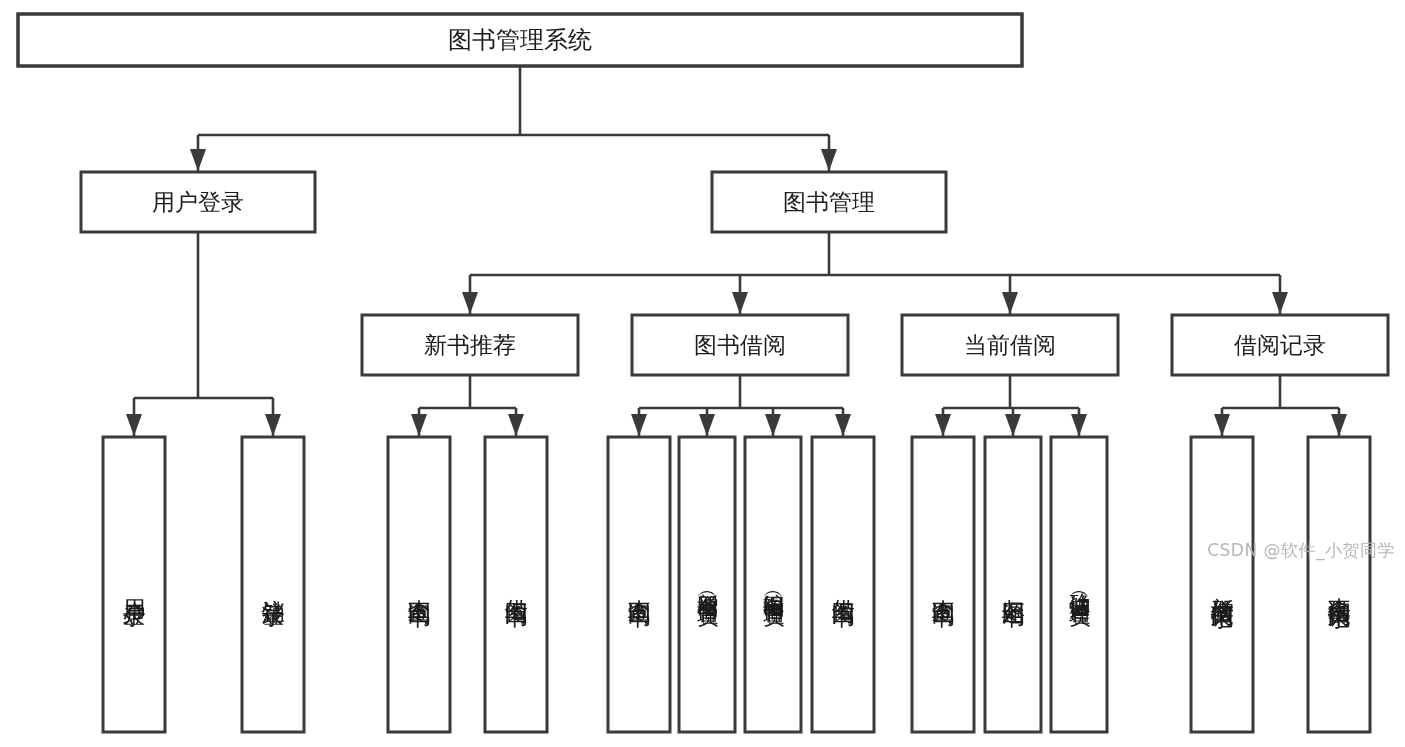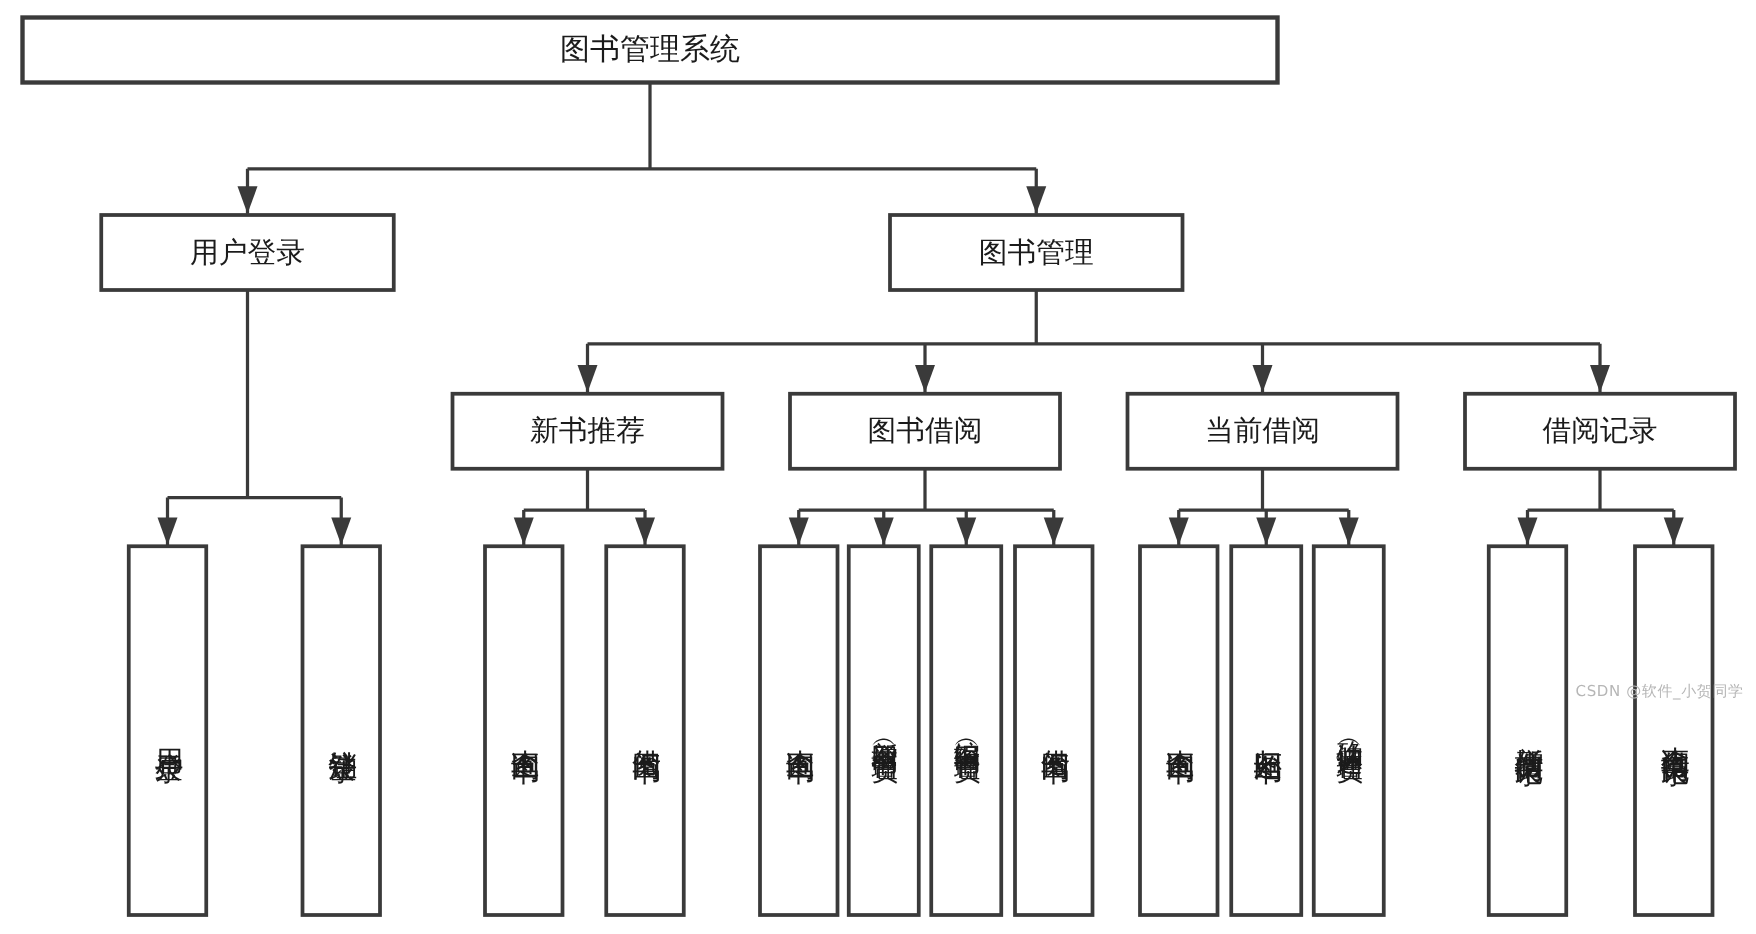--- a/index.html
+++ b/index.html
@@ -72,21 +72,21 @@
     justify-content: center;
     text-align: center;
     white-space: nowrap;
     pointer-events: none;
   }
   .watermark {
     position: absolute;
     right: 10px;
     bottom: 6px;
     font-family: "DejaVu Sans", "Liberation Sans", sans-serif;
-    font-size: 12px;
+    font-size: 17px;
     color: #b6b6b6;
     letter-spacing: 0.5px;
     white-space: nowrap;
   }
 </style>
 </head>
 <body>
 
 <div id="diagram-root">
 

